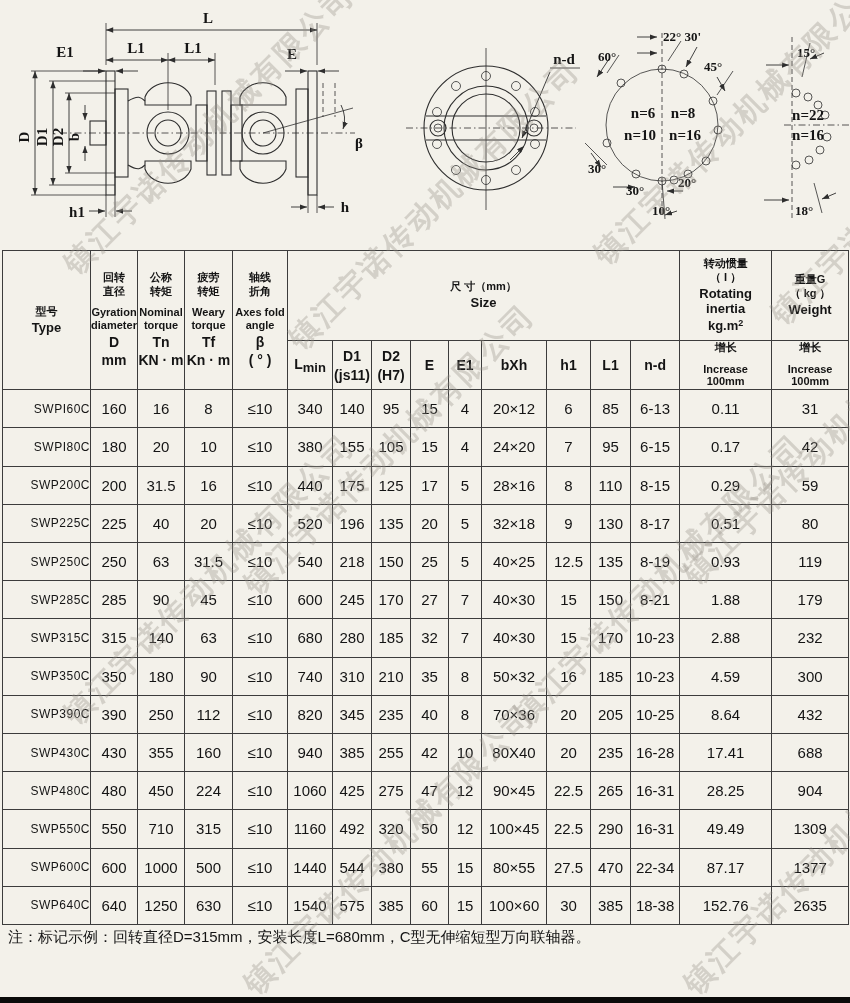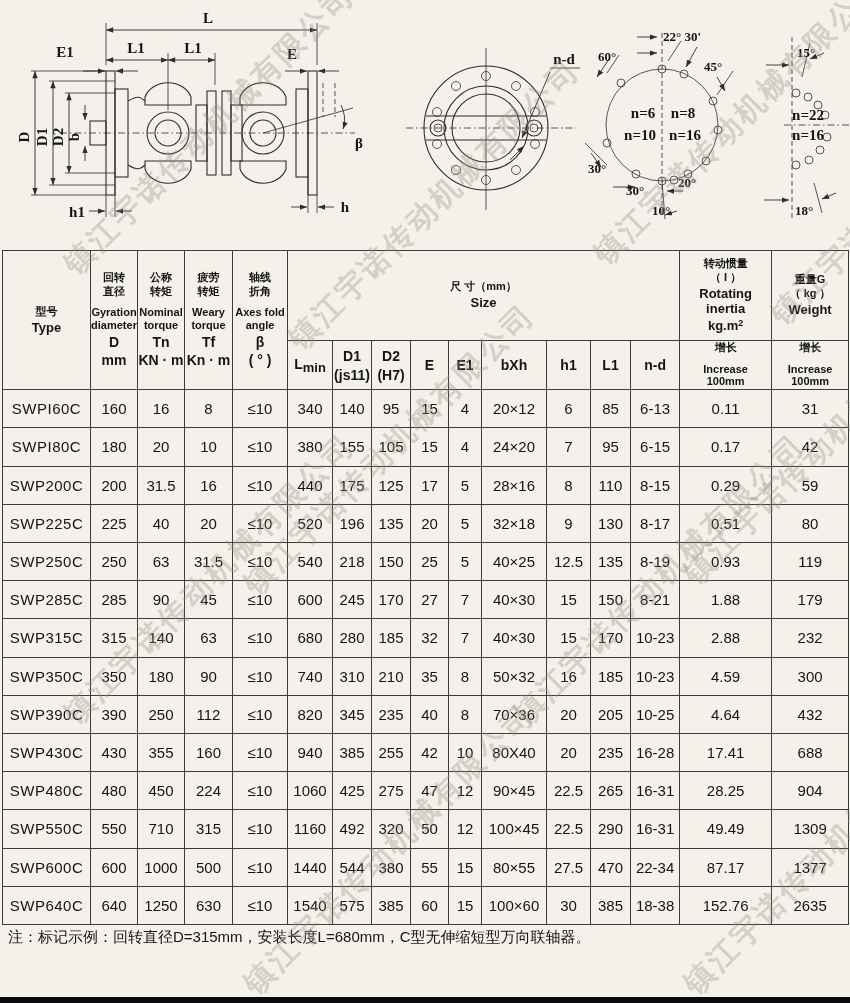--- a/index.html
+++ b/index.html
@@ -26,21 +26,21 @@
   .dash2{stroke:#2e2e2e;stroke-width:0.8;fill:none;stroke-dasharray:5 3;}
   .dlabel{font-family:"Liberation Serif","DejaVu Serif",serif;font-weight:bold;font-size:15px;fill:#141414;}
   .dlabel-s{font-family:"Liberation Serif","DejaVu Serif",serif;font-weight:bold;font-size:13px;fill:#141414;}
   
   table{
     border-collapse:collapse;table-layout:fixed;
     position:absolute;left:2px;top:250px;width:846px;height:675px;z-index:3;
   }
   th,td{border:1px solid #3c3c3c;text-align:center;vertical-align:middle;padding:0;background:transparent;}
   td{font-size:15px;color:#141414;}
-  td.type-cell{font-size:15px;letter-spacing:0.5px;}
+  td.type-cell{font-size:12px;letter-spacing:0.5px;text-align:right;}
   tr.hrow1{height:90px;} tr.hrow2{height:48px;}
   .h-cn{font-size:11px;line-height:1.25;}
   .h-en{font-size:11px;line-height:1.15;margin-top:8px;}
   .h-en2{font-size:13px;line-height:1.2;margin-top:1px;}
   .h-sym{font-size:14px;line-height:1.3;margin-top:1px;}
   .pre{white-space:pre-line;}
   .sub{font-size:13px;vertical-align:-3px;}
   .sup{font-size:9px;vertical-align:4px;}
   
   .notes{position:absolute;left:8px;top:928px;width:840px;z-index:3;font-size:15px;line-height:18.5px;}
@@ -524,21 +524,21 @@
         <td>≤10</td>
         <td>820</td>
         <td>345</td>
         <td>235</td>
         <td>40</td>
         <td>8</td>
         <td>70×36</td>
         <td>20</td>
         <td>205</td>
         <td>10-25</td>
-        <td>4.64</td>
+        <td>8.64</td>
         <td>432</td>
       </tr>
       <tr>
         <td class="type-cell">SWP430C</td>
         <td>430</td>
         <td>355</td>
         <td>160</td>
         <td>≤10</td>
         <td>940</td>
         <td>385</td>

